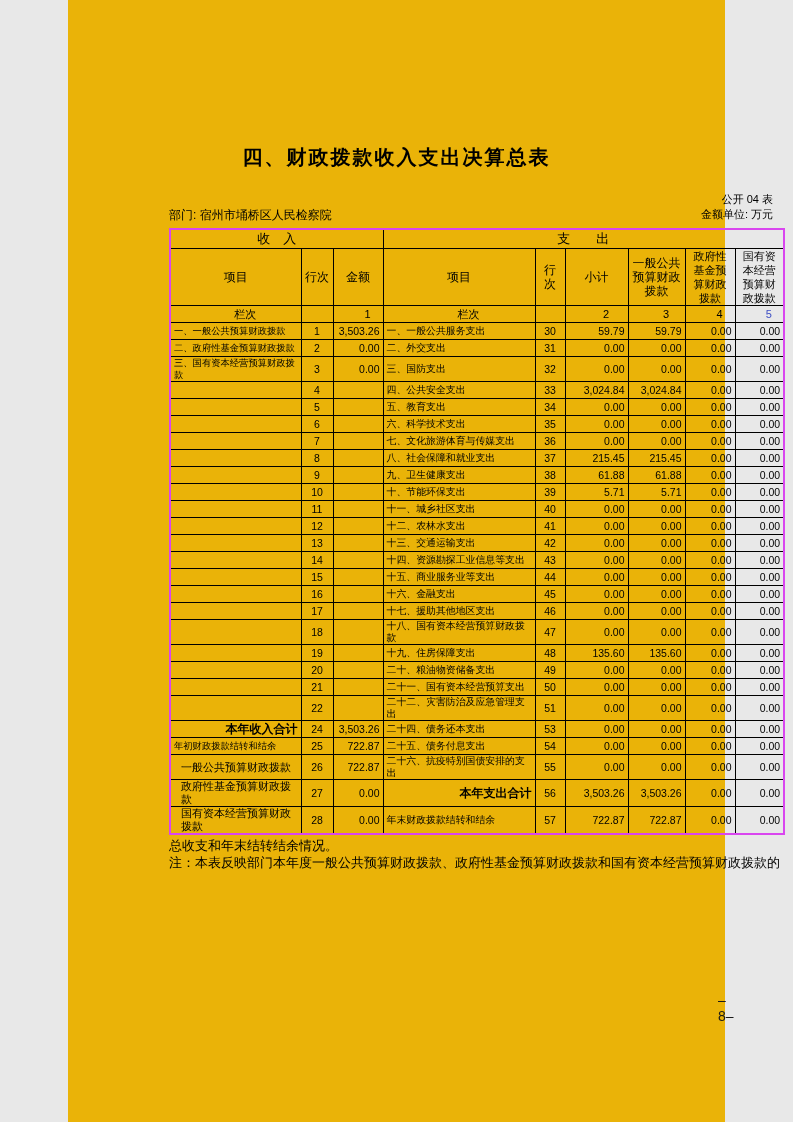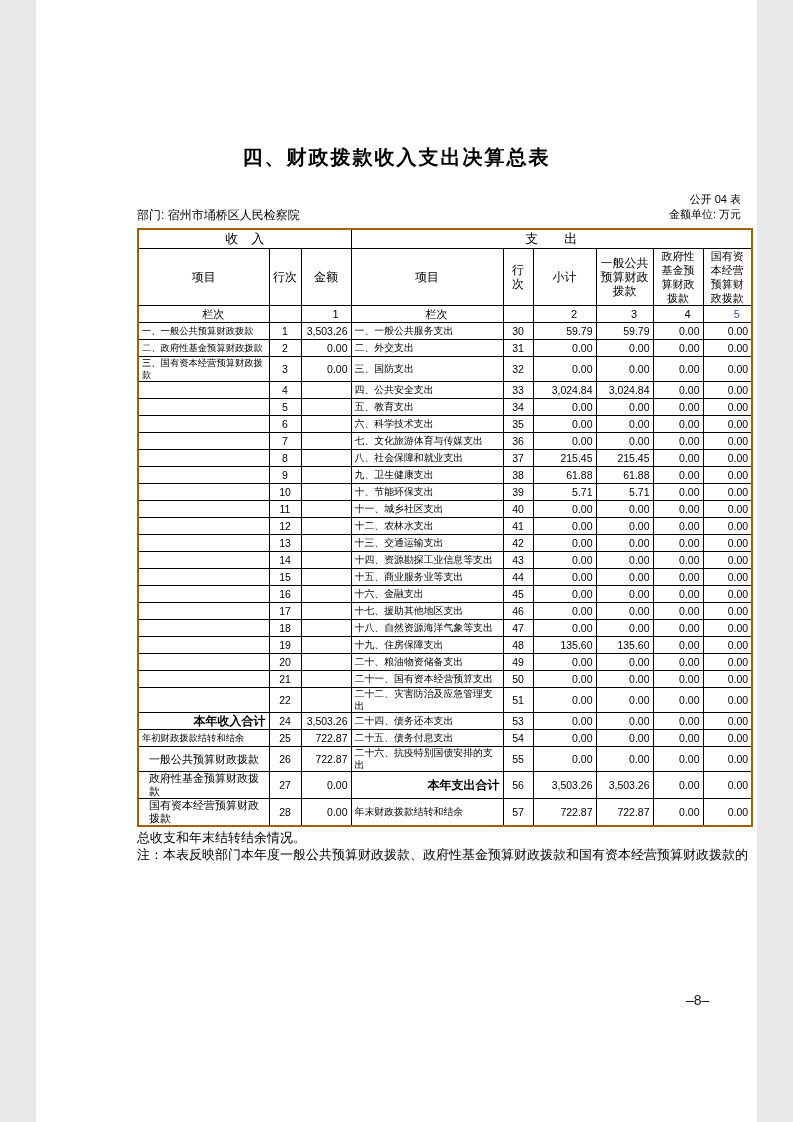--- a/index.html
+++ b/index.html
@@ -1,33 +1,33 @@
 <!DOCTYPE html>
 <html><head>
 <meta charset="utf-8">
 <style>
   html,body { margin:0; padding:0; background:#e8e8e8; }
   .sheet {
-    position:relative; width:721px; height:1122px; margin:0 auto;
-    background:#ffffff; color:#000;
+    position:relative; width:657px; height:1122px; margin:0 auto;
+    background:#eab308; color:#000;
     font-family:"Liberation Sans","DejaVu Sans",sans-serif;
   }
   .title {
     position:absolute; top:144px; left:0; width:100%;
     text-align:center; font-size:20px; font-weight:bold; letter-spacing:2px;
   }
   .content { position:absolute; left:101px; top:192px; width:616px; }
   .form-code { text-align:right; font-size:11px; height:15px; padding-right:12px; }
   .meta-row { display:flex; justify-content:space-between; align-items:flex-start; height:21px; }
   .dept { font-size:12px; }
   .unit { font-size:11px; padding-right:12px; }
 
   table.fiscal {
     border-collapse:collapse; table-layout:fixed; width:616px;
-    border:2px solid #a16207;
+    border:2px solid #d946ef;
   }
   table.fiscal th, table.fiscal td {
     border:1px solid #000; padding:0 3px; overflow:hidden;
     vertical-align:middle; font-weight:normal;
   }
   tr.band th { height:16px; font-size:13px; text-align:center; }
   tr.colhead th { height:48px; font-size:12px; text-align:center; line-height:14px; }
   tr.colhead th.h-gen  { font-size:12px; }
   tr.colhead th.h-fund { font-size:11px; }
   tr.colhead th.h-cap  { font-size:11px; }
@@ -283,21 +283,21 @@
             <td class="c-num">46</td>
             <td class="c-amt">0.00</td>
             <td class="c-amt">0.00</td>
             <td class="c-amt">0.00</td>
             <td class="c-amt">0.00</td>
           </tr>
           <tr>
             <td class="c-item"></td>
             <td class="c-num">18</td>
             <td class="c-amt"></td>
-            <td class="c-item">十八、自然资源海洋气象等支出</td>
+            <td class="c-item">十八、国有资本经营预算财政拨款</td>
             <td class="c-num">47</td>
             <td class="c-amt">0.00</td>
             <td class="c-amt">0.00</td>
             <td class="c-amt">0.00</td>
             <td class="c-amt">0.00</td>
           </tr>
           <tr>
             <td class="c-item"></td>
             <td class="c-num">19</td>
             <td class="c-amt"></td>

